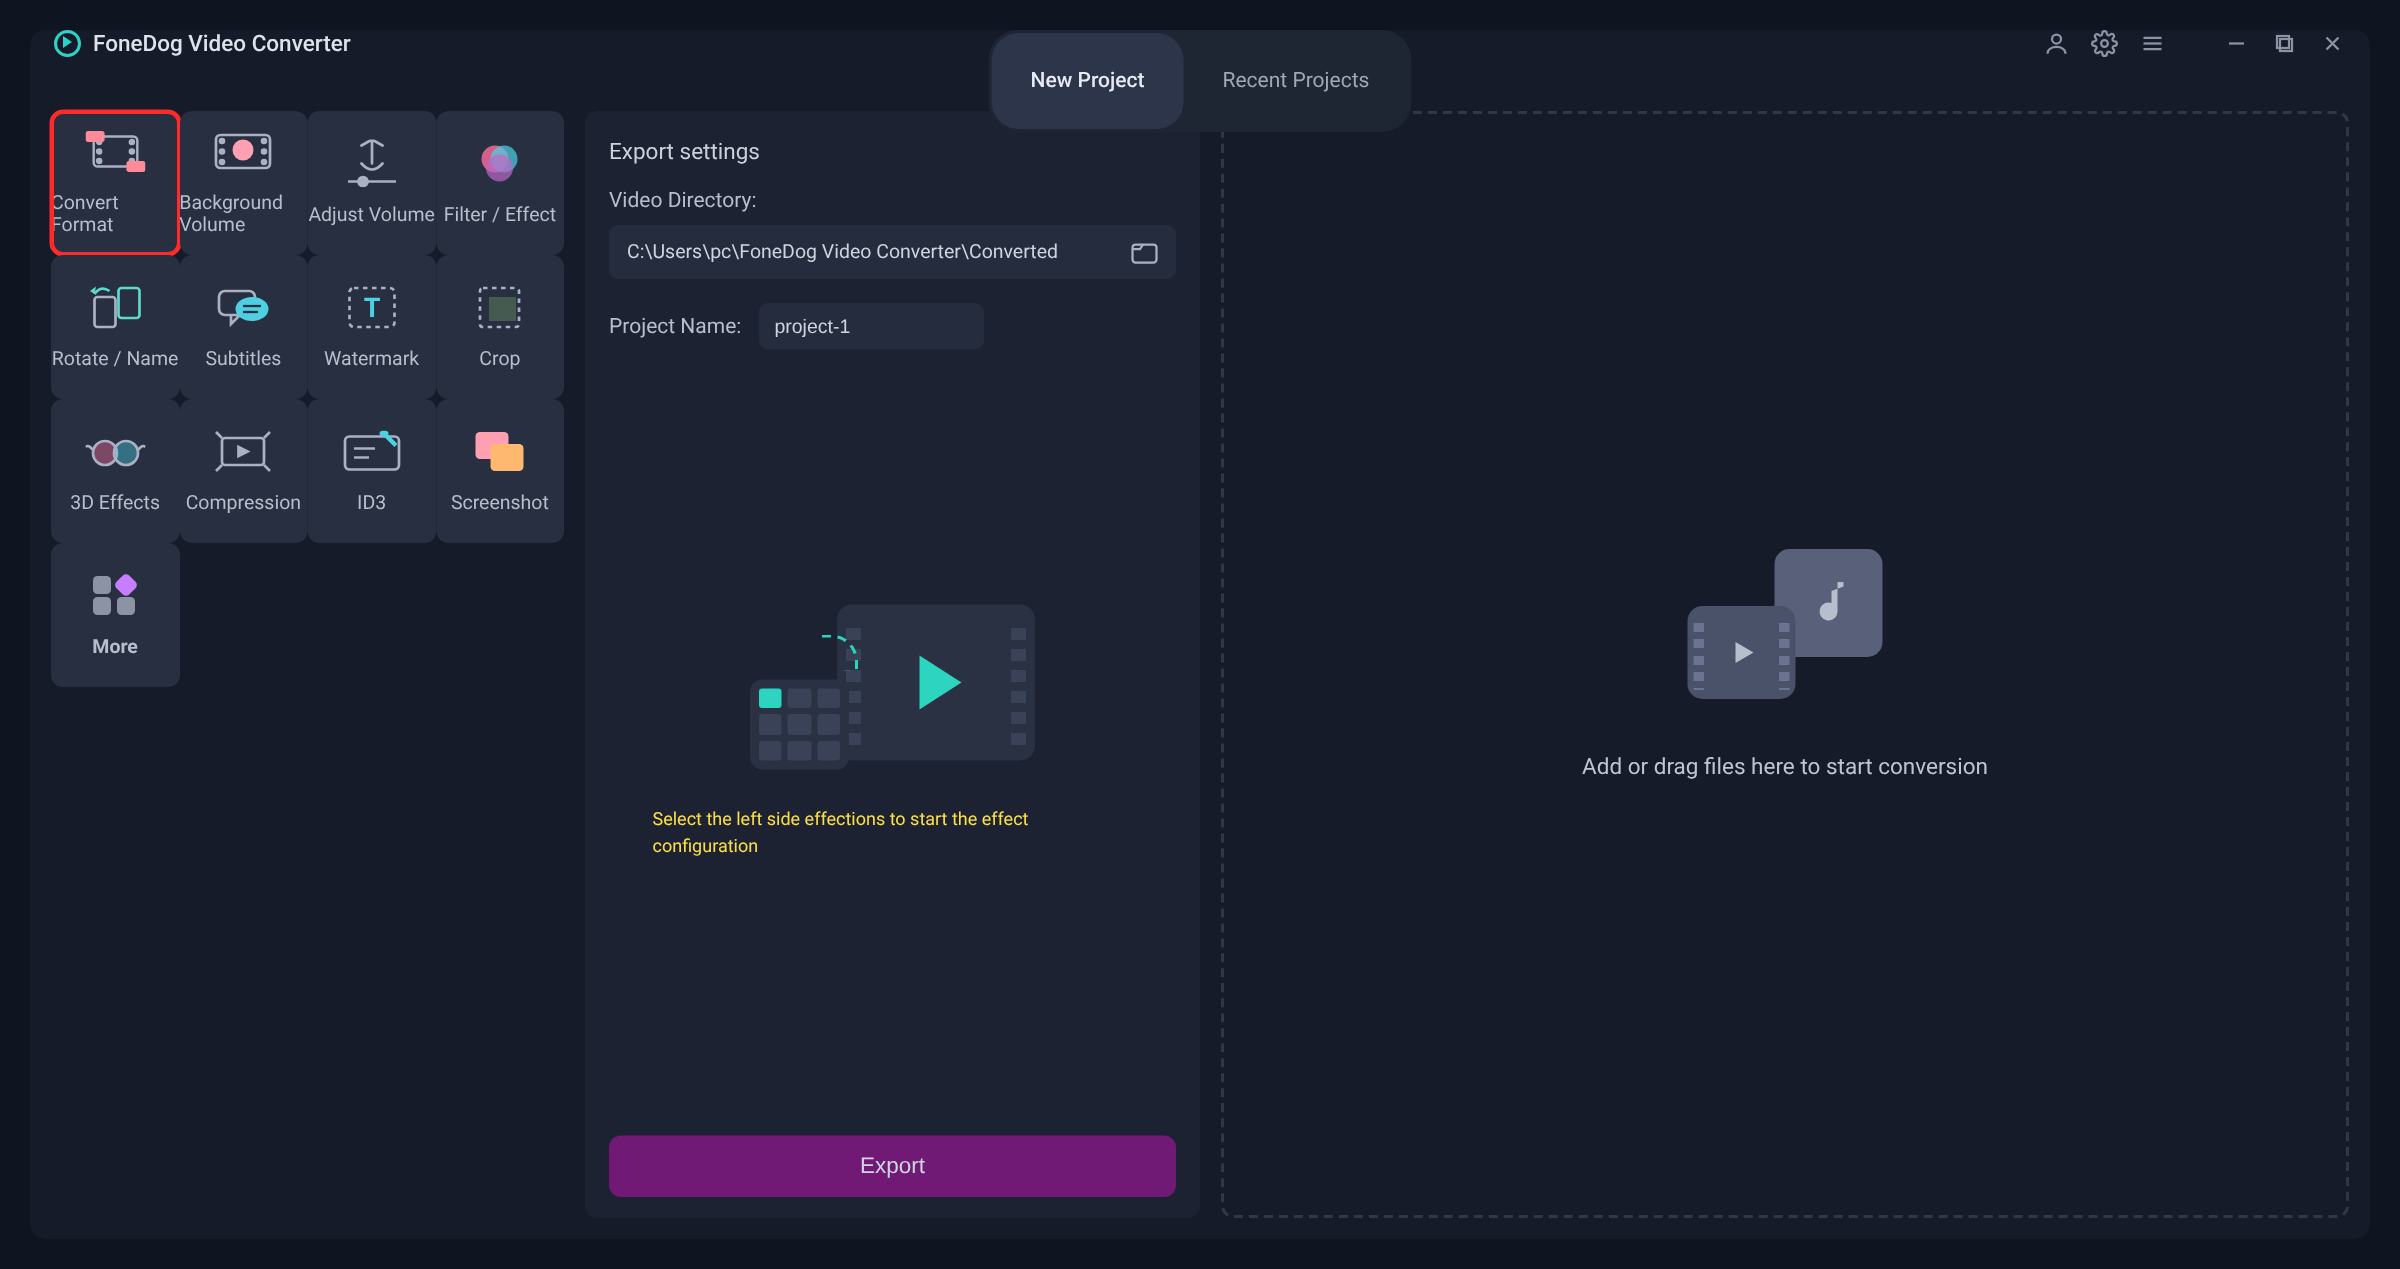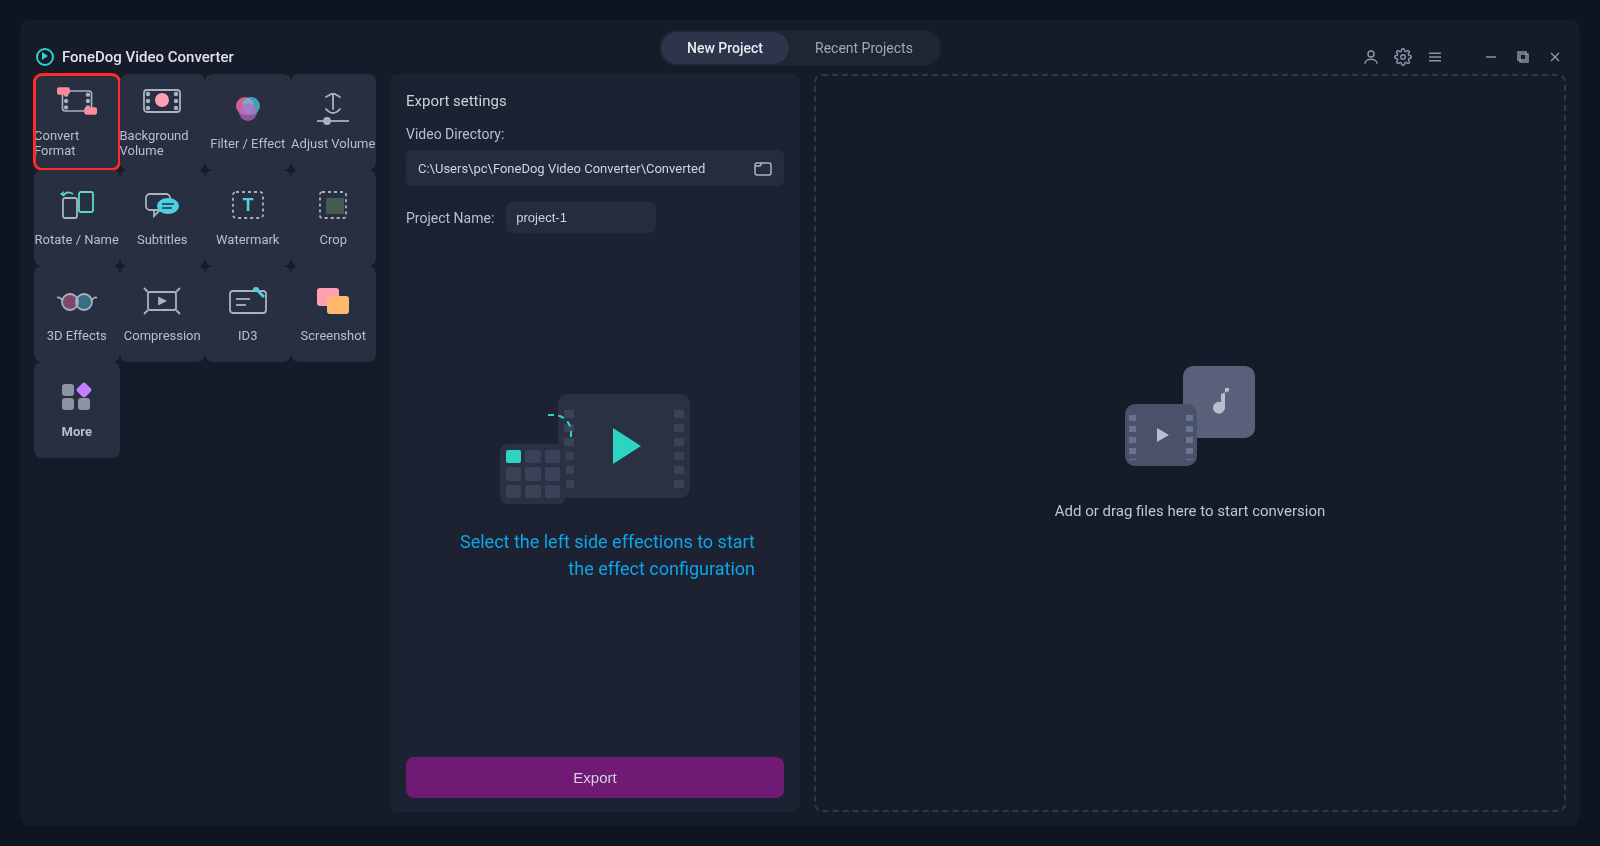--- a/index.html
+++ b/index.html
@@ -17,21 +17,21 @@
     height: 100%;
     background: #161b29;
     border-radius: 10px;
     display: flex;
     flex-direction: column;
   }
   
   .header {
     height: 46px;
     display: flex;
-    align-items: flex-end;
+    align-items: flex-start;
     padding: 0 16px;
     position: relative;
   }
   .brand {
     display: flex;
     align-items: center;
     gap: 8px;
   }
   .brand-icon {
     width: 18px; height: 18px;
@@ -51,21 +51,21 @@
   .tabs-center {
     position: absolute;
     left: 50%;
     transform: translateX(-50%);
     display: flex;
     background: #1e2533;
     border-radius: 20px;
     padding: 2px;
   }
   .tab {
-    padding: 8px 26px;
+    padding: 24px 26px;
     font-size: 14px;
     border-radius: 18px;
     cursor: pointer;
     color: #a0a8b8;
   }
   .tab.active {
     background: #2c3549;
     color: #e6eaf2;
     font-weight: 500;
   }
@@ -204,21 +204,21 @@
   .grid-block div { background:#3a4258; border-radius:2px;}
   .grid-block div:first-child { background:#2dd4bf; }
   .dotted-arrow {
     position:absolute;
     left:48px; top:20px;
     width:24px; height:24px;
     border-top:2px dashed #2dd4bf;
     border-right:2px dashed #2dd4bf;
     border-top-right-radius:18px;
   }
-  .center-text { font-size: 18px; color: #0ea5e9; text-align: right; line-height: 1.5; max-width: 320px;}
+  .center-text { font-size: 12px; color: #fde047; text-align: left; line-height: 1.5; max-width: 320px;}
   .export-btn {
     background: #701a75;
     border: none;
     border-radius: 8px;
     padding: 12px;
     font-size: 15px;
     color: #cfd4df;
     cursor: pointer;
     margin-top: 14px;
   }
@@ -345,38 +345,38 @@
                 <circle cx="34" cy="15" r="1.3" fill="#aab1c3"></circle>
                 <circle cx="34" cy="22" r="1.3" fill="#aab1c3"></circle>
                 <circle cx="20" cy="14" r="7" fill="#ff9fb2" stroke="none"></circle>
               </svg>
           </span>
           <span>Background Volume</span>
         </div>
 
         <div class="tool-card">
           <span class="tool-icon">
+            <svg width="36" height="32" viewBox="0 0 36 32" fill="none" stroke="#aab1c3" stroke-width="1.8">
+                <path d="M11 4 L18 0 L25 4 M18 0 L18 16 M11 16 Q18 24 25 16" stroke-linecap="round"></path>
+                <line x1="2" y1="28" x2="34" y2="28"></line>
+                <circle cx="12" cy="28" r="3" fill="#aab1c3"></circle>
+              </svg>
+          </span>
+          <span>Adjust Volume</span>
+        </div>
+
+        <div class="tool-card">
+          <span class="tool-icon">
             <svg width="32" height="32" viewBox="0 0 32 32">
                 <circle cx="13" cy="13" r="9" fill="#ff6b9d" opacity=".8"></circle>
                 <circle cx="19" cy="13" r="9" fill="#4dd0e1" opacity=".7"></circle>
                 <circle cx="16" cy="19" r="9" fill="#ba68c8" opacity=".7"></circle>
               </svg>
           </span>
           <span>Filter / Effect</span>
-        </div>
-
-        <div class="tool-card">
-          <span class="tool-icon">
-            <svg width="36" height="32" viewBox="0 0 36 32" fill="none" stroke="#aab1c3" stroke-width="1.8">
-                <path d="M11 4 L18 0 L25 4 M18 0 L18 16 M11 16 Q18 24 25 16" stroke-linecap="round"></path>
-                <line x1="2" y1="28" x2="34" y2="28"></line>
-                <circle cx="12" cy="28" r="3" fill="#aab1c3"></circle>
-              </svg>
-          </span>
-          <span>Adjust Volume</span>
         </div>
 
         <div class="tool-card">
           <span class="tool-icon">
             <svg width="36" height="30" viewBox="0 0 36 30" fill="none" stroke="#aab1c3" stroke-width="1.8">
                 <rect x="4" y="8" width="14" height="20" rx="2"></rect>
                 <rect x="20" y="2" width="14" height="20" rx="2" stroke="#5dd9cc"></rect>
                 <path d="M14 4 Q8 0 4 6" stroke="#5dd9cc"></path>
                 <polygon points="4,6 1,4 5,1" fill="#5dd9cc" stroke="none"></polygon>
               </svg>

